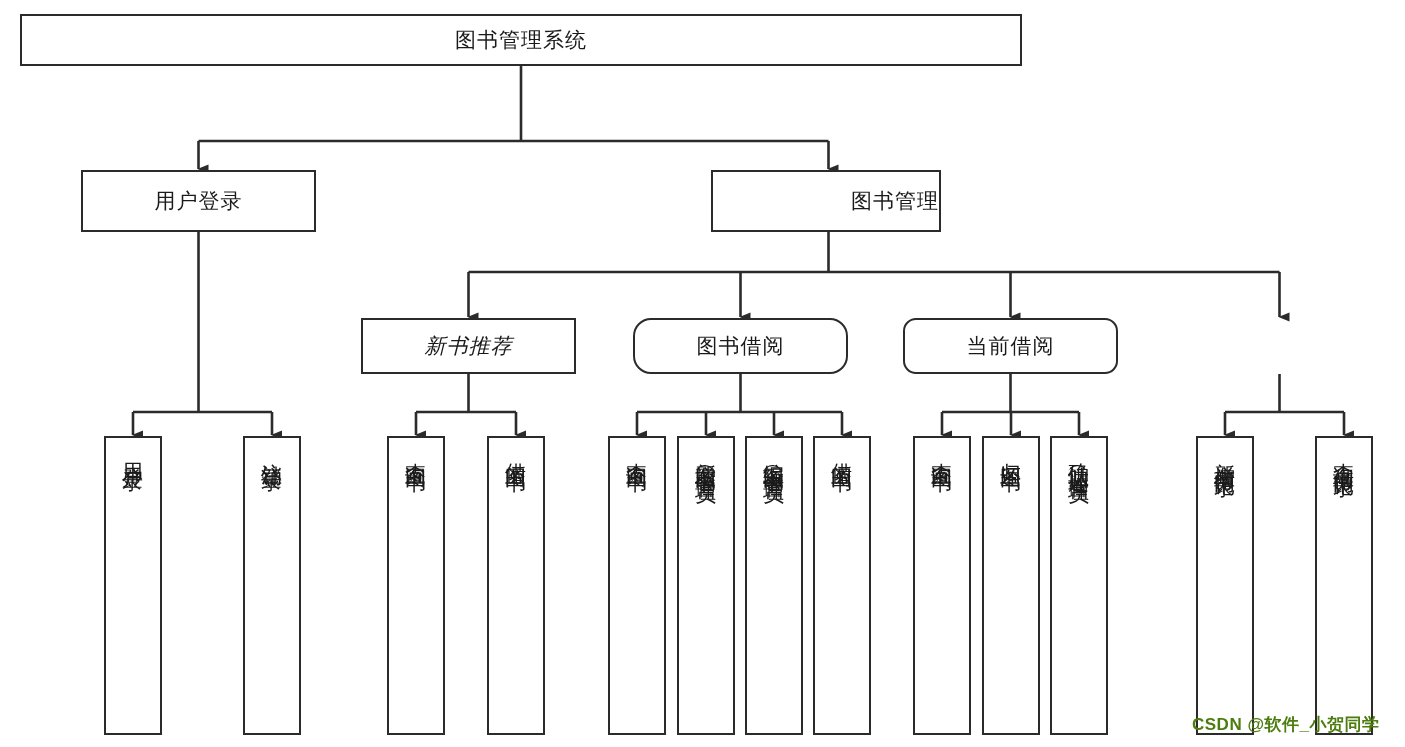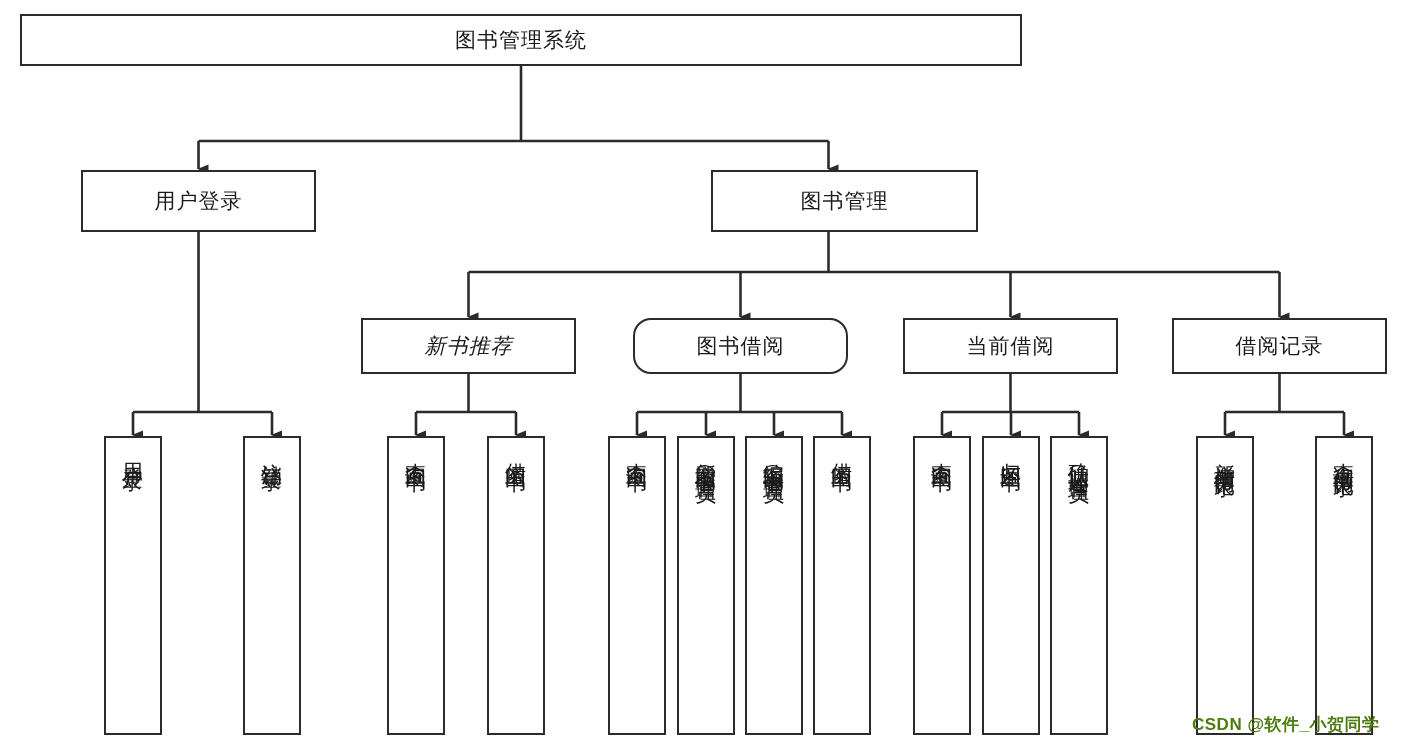--- a/index.html
+++ b/index.html
@@ -105,35 +105,32 @@
       </g>
   </svg>
 
   <div class="node h" style="left: 20px; top: 14px; width: 1002px; height: 52px;">
     <span class="lbl">图书管理系统</span>
   </div>
 
   <div class="node h" style="left: 81px; top: 170px; width: 235px; height: 62px;">
     <span class="lbl">用户登录</span>
   </div>
-  <div class="node h" style="left: 711px; top: 170px; width: 267px; height: 62px;">
+  <div class="node h" style="left: 711px; top: 170px; width: 230px; height: 62px; justify-content: flex-end;">
     <span class="lbl">图书管理</span>
   </div>
 
   <div class="node h" style="left: 361px; top: 318px; width: 215px; height: 56px; font-style: italic;">
     <span class="lbl">新书推荐</span>
   </div>
   <div class="node h" style="left: 633px; top: 318px; width: 215px; height: 56px; border-radius: 18px;">
     <span class="lbl">图书借阅</span>
   </div>
-  <div class="node h" style="left: 903px; top: 318px; width: 215px; height: 56px;">
+  <div class="node h" style="left: 903px; top: 318px; width: 215px; height: 56px; border-radius: 13px;">
     <span class="lbl">当前借阅</span>
-  </div>
-  <div class="node h" style="left: 1172px; top: 318px; width: 215px; height: 56px;">
-    <span class="lbl">借阅记录</span>
   </div>
 
   <div class="node v" style="left: 104px; top: 436px; width: 58px; height: 299px;">
     <span class="lbl">用户登录</span>
   </div>
   <div class="node v" style="left: 243px; top: 436px; width: 58px; height: 299px;">
     <span class="lbl">注销登录</span>
   </div>
 
   <div class="node v" style="left: 387px; top: 436px; width: 58px; height: 299px;">

